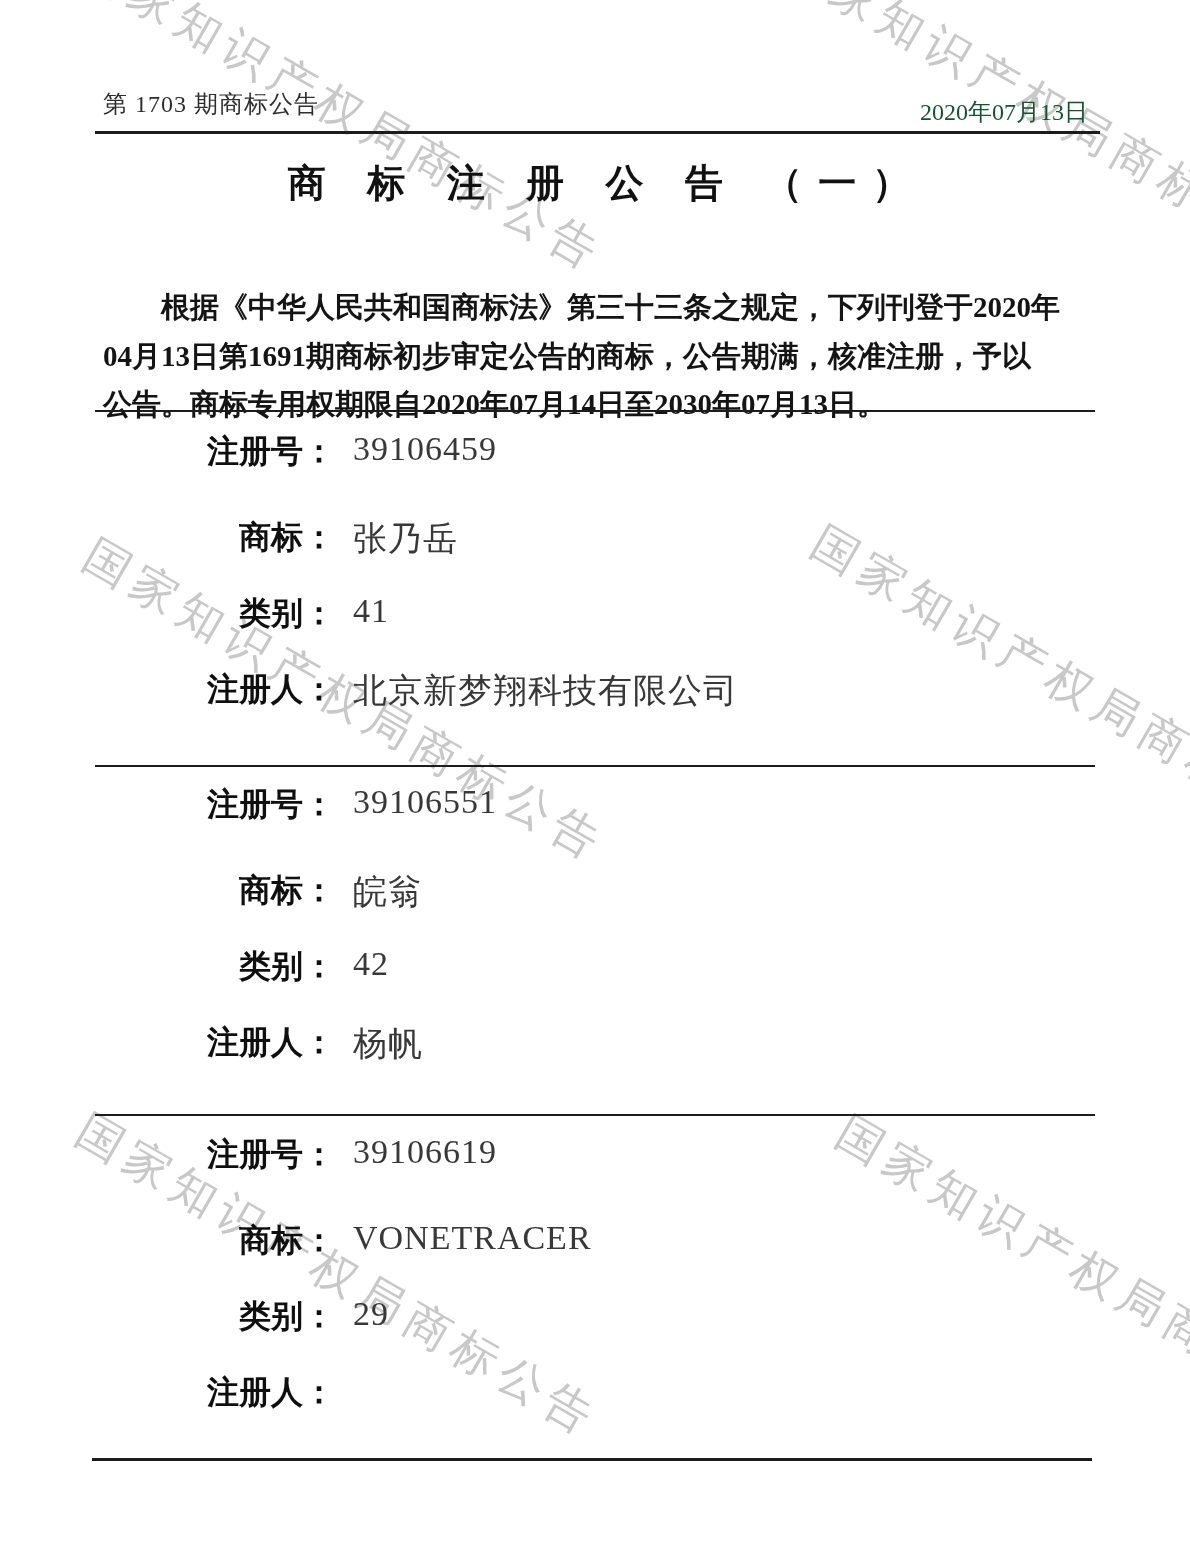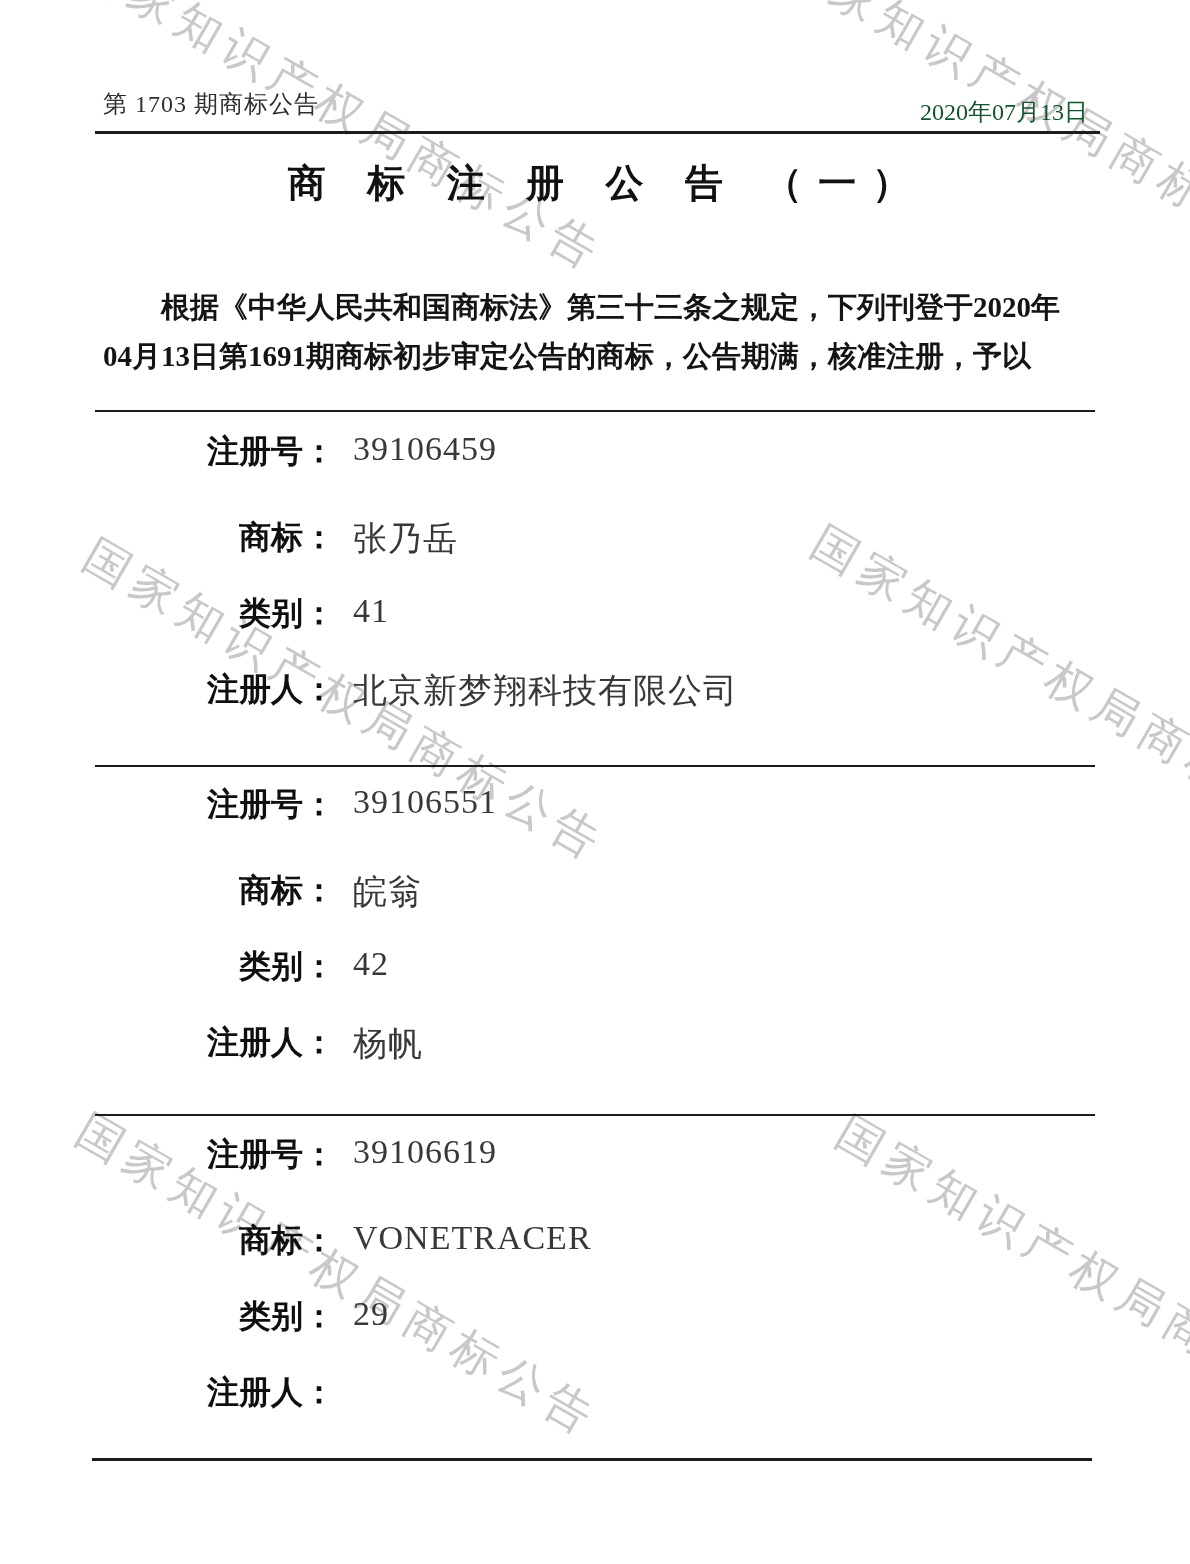--- a/index.html
+++ b/index.html
@@ -98,20 +98,21 @@
 
   <div class="hdr-issue">第 1703 期商标公告</div>
   <div class="hdr-date">2020年07月13日</div>
   <div class="rule rule-header"></div>
 
   <h1 class="title">商 标 注 册 公 告 （一）</h1>
 
   <div class="intro">
     <div class="ln indent">根据《中华人民共和国商标法》第三十三条之规定，下列刊登于2020年</div>
     <div class="ln">04月13日第1691期商标初步审定公告的商标，公告期满，核准注册，予以</div>
+    <div class="ln">公告。商标专用权期限自2020年07月14日至2030年07月13日。</div>
   </div>
 
   <div class="rule rule-sep sep1"></div>
 
   <div class="record rec1">
     <div class="row row-1">
       <span class="flabel">注册号：</span>
       <span class="fvalue">39106459</span>
     </div>
     <div class="row row-2">

